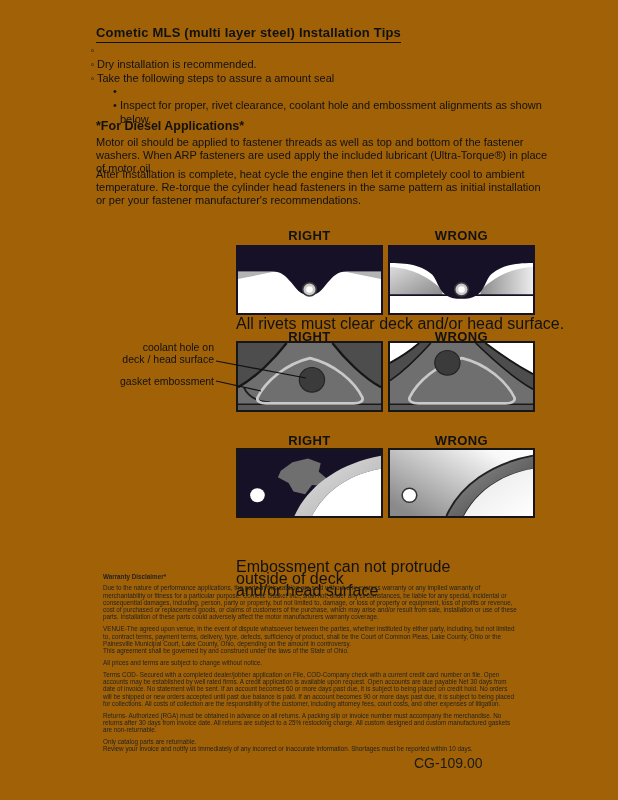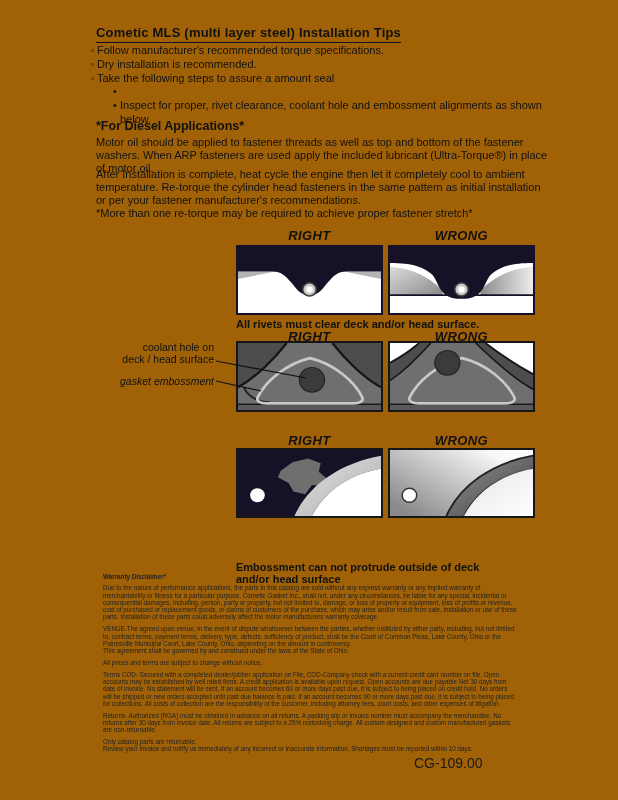--- a/index.html
+++ b/index.html
@@ -16,24 +16,24 @@
 
   .tips { position:absolute; left:88px; top:44px; width:480px; font-size:11px; line-height:13.8px; }
   .tip-row { display:flex; }
   .tip-row .marker { width:9px; flex:none; text-align:center; }
   .tip-row.sub { padding-left:22px; }
   .tip-row.sub .marker { width:10px; }
 
   .diesel-heading { position:absolute; left:96px; top:119px; font-size:12.5px; font-weight:bold; }
   .body-para { position:absolute; left:96px; width:452px; font-size:11px; line-height:13.2px; }
 
-  .dlabel { position:absolute; width:147px; text-align:center; font-weight:bold; font-size:13px; letter-spacing:0.4px;font-style:italic; }
+  .dlabel { position:absolute; width:147px; text-align:center; font-weight:bold; font-size:13px; letter-spacing:0.4px; }
   .panel { position:absolute; width:147px; border:2px solid #171127; box-sizing:border-box; background:#fff; }
   .panel svg { display:block; width:100%; height:100%; }
-  .dcap { position:absolute; font-weight:bold; font-size:11px; line-height:12px; }
+  .dcap { position:absolute; font-weight:normal; font-size:16px; line-height:12px; }
 
   .d2label { position:absolute; left:104px; width:110px; text-align:right; font-size:10.5px; line-height:12px; }
 
   .leader-overlay { position:absolute; left:104px; top:330px; width:436px; height:100px; pointer-events:none; }
 
   .legal { position:absolute; left:103px; top:573px; width:414px; font-size:6.3px; line-height:7.3px; color:#222; }
   .legal .lhead { font-weight:bold; margin:0 0 4px 0; }
   .legal p { margin:0 0 4.5px 0; white-space:pre-line; }
 
   .footer-code { position:absolute; left:390px; top:755px; font-size:14px; color:#1a1a1a;margin-left:24px; }
@@ -41,21 +41,20 @@
 </head>
 <body>
 
 <div class="page">
 
   <div class="title">Cometic MLS (multi layer steel) Installation Tips</div>
 
   <div class="tips">
     <div class="tip-row">
       <span class="marker">◦</span>
-      <span>Follow manufacturer's recommended torque specifications.</span>
     </div>
     <div class="tip-row">
       <span class="marker">◦</span>
       <span>Dry installation is recommended.</span>
     </div>
     <div class="tip-row">
       <span class="marker">◦</span>
       <span>Take the following steps to assure a amount seal</span>
     </div>
     <div class="tip-row sub">
@@ -63,21 +62,20 @@
     </div>
     <div class="tip-row sub">
       <span class="marker">•</span>
       <span>Inspect for proper, rivet clearance, coolant hole and embossment alignments as shown below.</span>
     </div>
   </div>
 
   <div class="diesel-heading">*For Diesel Applications*</div>
   <div class="body-para" style="top:168px;">After Installation is complete, heat cycle the engine then let it completely cool to ambient temperature. Re-torque the cylinder head fasteners in the same pattern as initial installation or per your fastener manufacturer's recommendations.</div>
   <div class="body-para" style="top:136px;">Motor oil should be applied to fastener threads as well as top and bottom of the fastener washers. When ARP fasteners are used apply the included lubricant (Ultra-Torque®) in place of motor oil.</div>
-  <div class="body-para" style="top:207px;">*More than one re-torque may be required to achieve proper fastener stretch*</div>
 
   <div class="dlabel" style="left:236px; top:228px;">RIGHT</div>
   <div class="dlabel" style="left:388px; top:228px;">WRONG</div>
 
   <div class="panel" style="left:236px; top:245px; height:70px;">
     <svg viewBox="0 0 147 70" preserveAspectRatio="none">
       <rect width="147" height="70" fill="#ffffff"></rect>
       <polygon points="0,26 38,26 0,34" fill="#b4b4b4"></polygon>
       <polygon points="147,26 109,26 147,34" fill="#b4b4b4"></polygon>
       <path d="M0,0 H147 V26 H112 C102,26 98,31 92,38 C86,45 84,51 73.5,51 C63,51 61,45 55,38 C49,31 45,26 35,26 H0 Z" fill="#171127"></path>
@@ -110,21 +108,21 @@
 
   <div class="dcap" style="left:236px; top:318px;">All rivets must clear deck and/or head surface.</div>
 
   <div class="dlabel" style="left:236px; top:329px;">RIGHT</div>
   <div class="dlabel" style="left:388px; top:329px;">WRONG</div>
 
   <div class="d2label" style="top:341px;text-align:right;">
     <div>coolant hole on</div>
     <div>deck / head surface</div>
   </div>
-  <div class="d2label" style="top:375px;font-style:italic;">gasket embossment</div>
+  <div class="d2label" style="top:375px;">gasket embossment</div>
 
   <div class="panel" style="left:236px; top:341px; height:71px; border-color:#161616;">
     <svg viewBox="0 0 147 71" preserveAspectRatio="none">
       <rect width="147" height="71" fill="#6f6f6f"></rect>
       <path d="M0,0 H50 C38,16 19,36 0,47 Z" fill="#4d4d4d"></path>
       <path d="M50,0 C38,16 19,36 0,47" fill="none" stroke="#161616" stroke-width="2.4"></path>
       <path d="M147,0 H97 C109,16 128,36 147,47 Z" fill="#4d4d4d"></path>
       <path d="M97,0 C109,16 128,36 147,47" fill="none" stroke="#161616" stroke-width="2.4"></path>
       <rect y="65" width="147" height="6" fill="#595959"></rect>
       <line x1="0" y1="65" x2="147" y2="65" stroke="#1a1a1a" stroke-width="1.6"></line>

